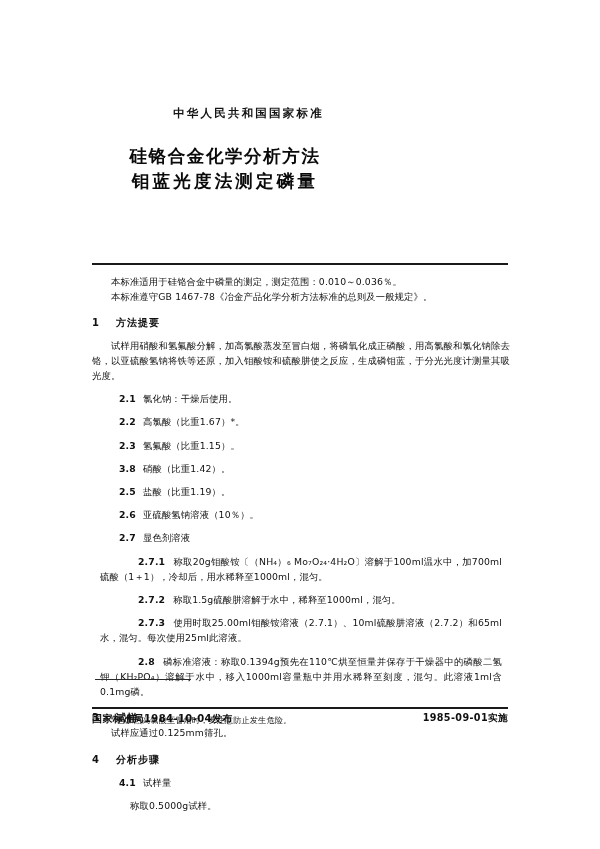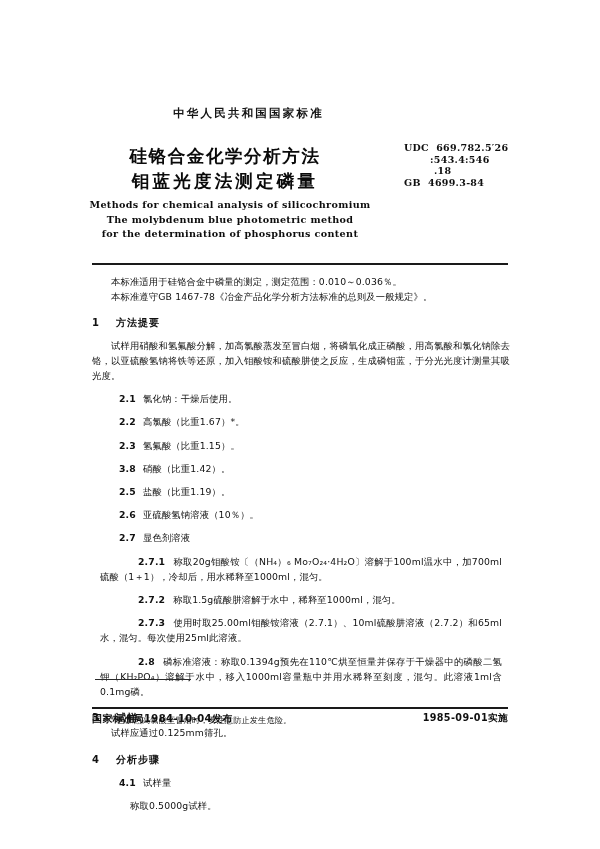--- a/index.html
+++ b/index.html
@@ -212,32 +212,21 @@
 
 <div class="page">
 
   <div class="masthead">中华人民共和国国家标准</div>
 
   <div class="title-block">
     <div class="title-line">硅铬合金化学分析方法</div>
     <div class="title-line second">钼蓝光度法测定磷量</div>
   </div>
 
-  <div class="code-block">
-    <div class="row"><span>UDC</span>&nbsp;&nbsp;<span>669.782.5′26</span></div>
-    <div class="row indent1"><span>:543.4:546</span></div>
-    <div class="row indent2"><span>.18</span></div>
-    <div class="row"><span>GB</span>&nbsp;&nbsp;<span>4699.3-84</span></div>
-  </div>
-
-  <div class="subtitle-en">
-    <div>Methods for chemical analysis of silicochromium</div>
-    <div>The molybdenum blue photometric method</div>
-    <div>for the determination of phosphorus content</div>
-  </div>
+
 
   <div class="rule-top"></div>
 
   <div class="body">
 
     <p class="scope-line">本标准适用于硅铬合金中磷量的测定，测定范围：0.010～0.036％。</p>
     <p class="scope-line">本标准遵守GB 1467-78《冶金产品化学分析方法标准的总则及一般规定》。</p>
 
     <p class="sec-head sec-gap-before"><span class="num">1</span><span>方法提要</span></p>
     <p class="para sec-gap-after">试样用硝酸和氢氟酸分解，加高氯酸蒸发至冒白烟，将磷氧化成正磷酸，用高氯酸和氯化钠除去铬，以亚硫酸氢钠将铁等还原，加入钼酸铵和硫酸肼使之反应，生成磷钼蓝，于分光光度计测量其吸光度。</p>

